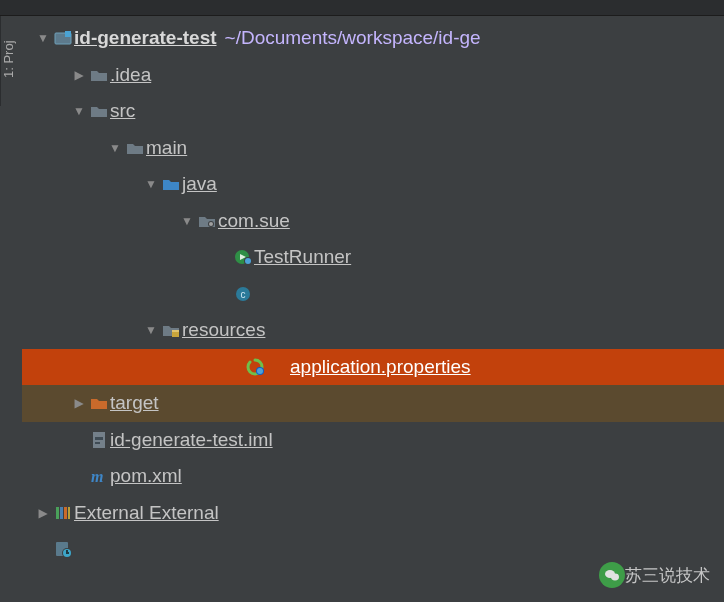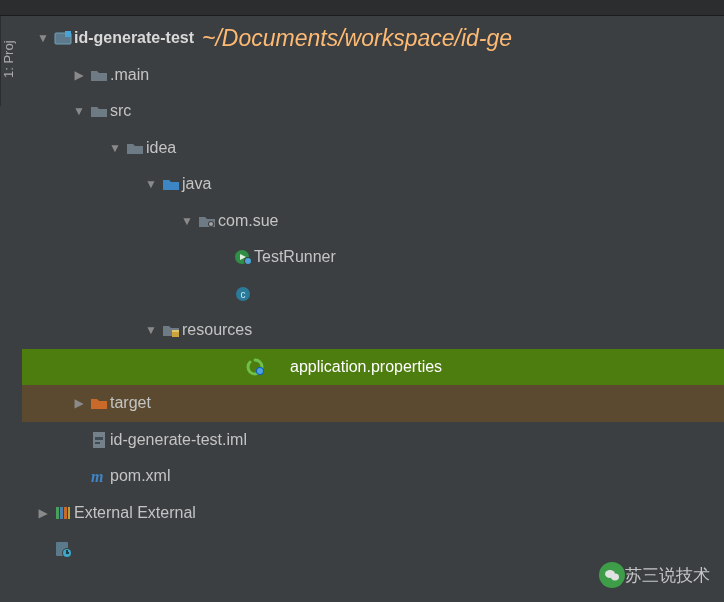--- a/index.html
+++ b/index.html
@@ -41,35 +41,35 @@
     top: 20px;
     bottom: 0;
   }
   .row {
     display: flex;
     align-items: center;
     height: 36.5px;
     white-space: nowrap;
     overflow: hidden;
   }
-  .row.selected { background: #4d7c0f; color: #ffffff; gap: 24px; }
+  .row.selected { background: #c2410c; color: #ffffff; gap: 24px; }
   .row.selected .label { color: #ffffff; }
   .row.excluded { background: #5b4a2f; }
   .arrow {
     width: 18px;
     display: inline-flex;
     justify-content: center;
     color: #8a8a8a;
     font-size: 12px;
   }
   .arrow.none { visibility: hidden; }
   .icon { width: 22px; display: inline-flex; justify-content: center; align-items: center; }
-  .label { color: #c4c4c4; font-size: 16px; }
+  .label { color: #c4c4c4; font-size: 19px; text-decoration: underline; }
   .label.bold { font-weight: 600; color: #d8d8d8; }
-  .path { color: #fdba74; font-size: 23px; margin-left: 8px; font-style: italic; }
+  .path { color: #c4b5fd; font-size: 19px; margin-left: 8px; }
   .indent { display: inline-block; }
 
   
   svg { display: block; }
 
   .watermark {
     position: absolute;
     right: 14px;
     bottom: 14px;
     display: flex;
@@ -109,21 +109,21 @@
   </div>
 
   <div class="row">
     <span class="indent" style="width:48px"></span>
     <span class="arrow">▶</span>
     <span class="icon">
       <svg width="18" height="14">
           <path d="M1 3h6l2 2h8v8H1z" fill="#6e7b85"></path>
         </svg>
     </span>
-    <span class="label">.main</span>
+    <span class="label">.idea</span>
   </div>
 
   <div class="row">
     <span class="indent" style="width:48px"></span>
     <span class="arrow">▼</span>
     <span class="icon">
       <svg width="18" height="14">
           <path d="M1 3h6l2 2h8v8H1z" fill="#6e7b85"></path>
         </svg>
     </span>
@@ -131,21 +131,21 @@
   </div>
 
   <div class="row">
     <span class="indent" style="width:84px"></span>
     <span class="arrow">▼</span>
     <span class="icon">
       <svg width="18" height="14">
           <path d="M1 3h6l2 2h8v8H1z" fill="#6e7b85"></path>
         </svg>
     </span>
-    <span class="label">idea</span>
+    <span class="label">main</span>
   </div>
 
   <div class="row">
     <span class="indent" style="width:120px"></span>
     <span class="arrow">▼</span>
     <span class="icon">
       <svg width="18" height="14">
           <path d="M1 3h6l2 2h8v8H1z" fill="#3d86c6"></path>
         </svg>
     </span>

